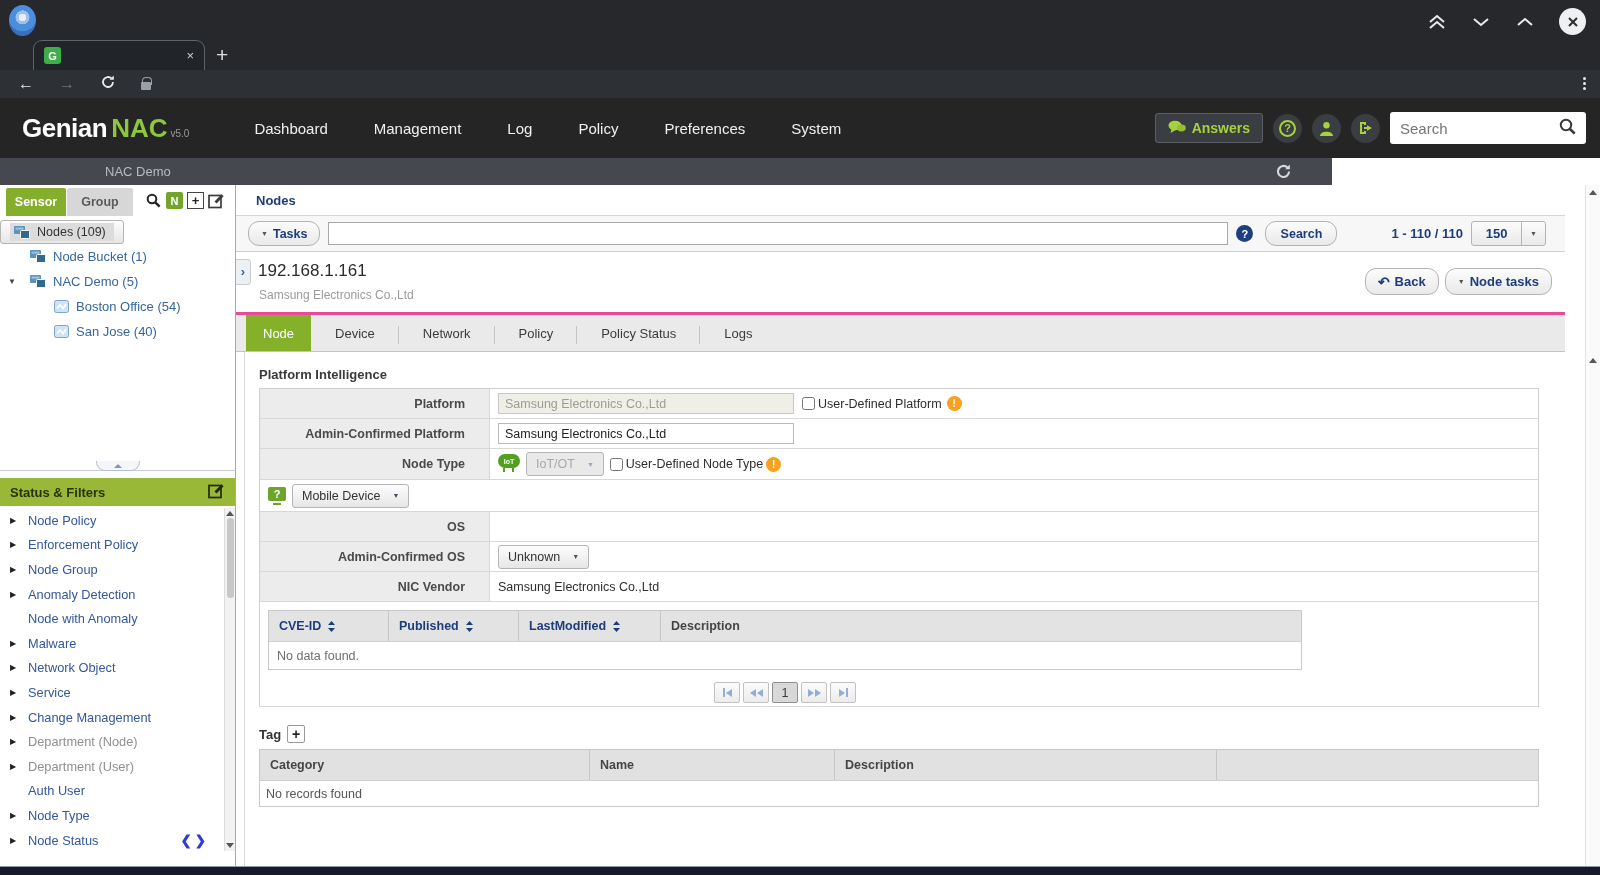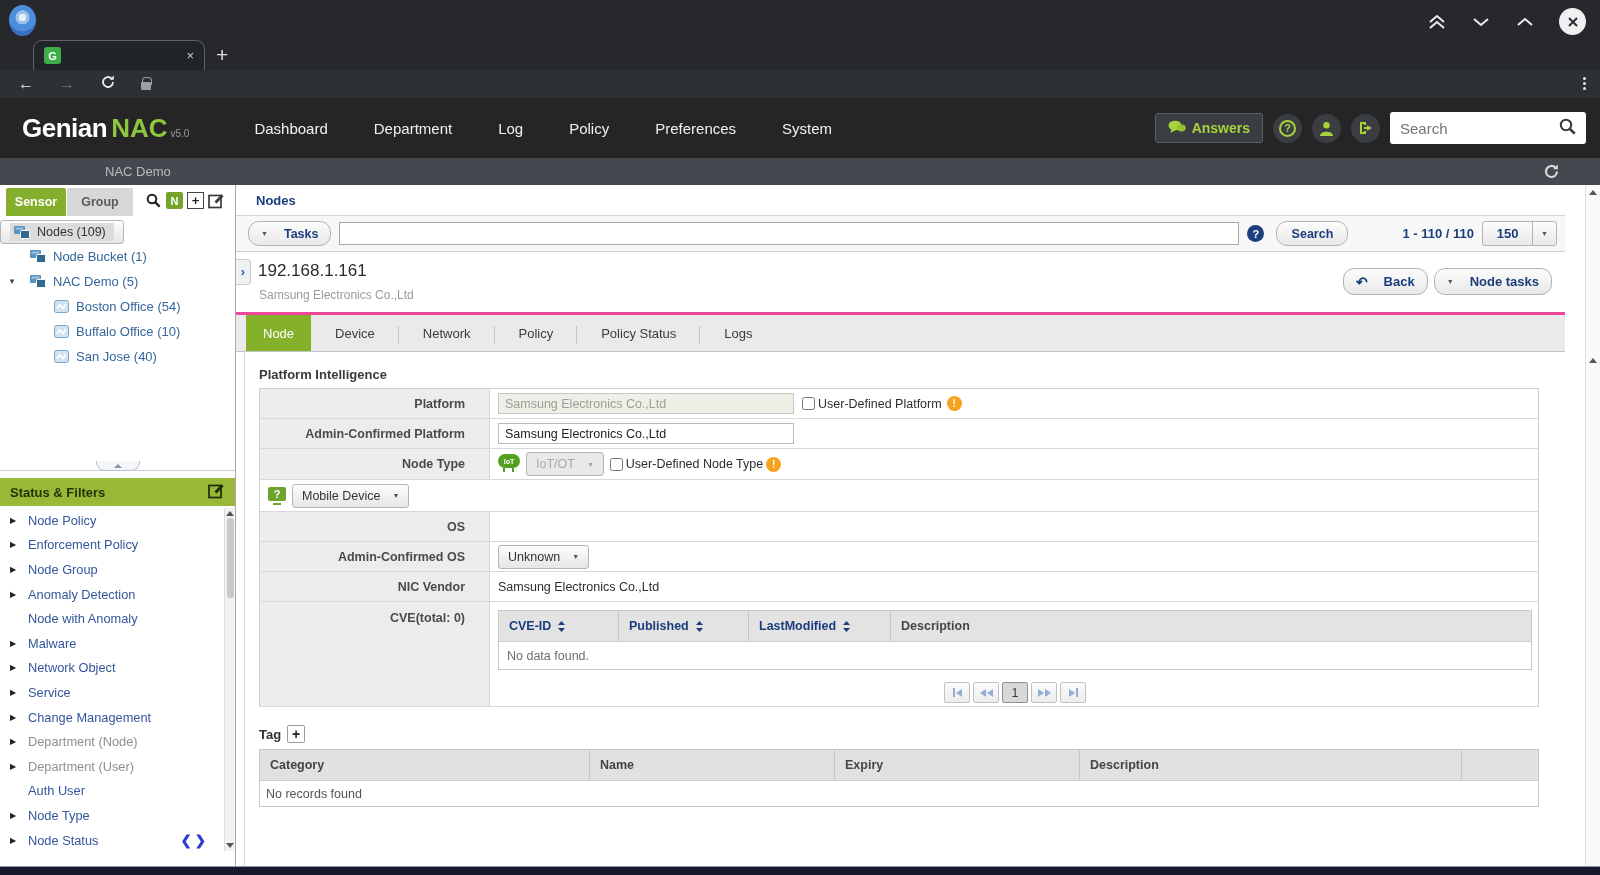--- a/index.html
+++ b/index.html
@@ -41,21 +41,21 @@
   .hright { margin-left:auto; display:flex; align-items:center; gap:10px; margin-right:14px; }
   .answers { height:30px; background:#3a3e42; border:1px solid #5c6064; border-radius:3px; display:flex; align-items:center;
     gap:6px; padding:0 12px; color:#a8d23b; font-weight:bold; font-size:14px; }
   .hicon { width:29px; height:29px; border-radius:50%; background:#3a3e42; display:flex; align-items:center; justify-content:center; }
   .qcirc { width:17px; height:17px; border:2px solid #a8d23b; border-radius:50%; color:#a8d23b; font-size:11px; font-weight:bold;
     display:flex; align-items:center; justify-content:center; }
   .hsearch { width:196px; height:32px; background:#fff; border-radius:3px; display:flex; align-items:center; padding:0 10px; gap:6px; }
   .hsearch input { border:none; outline:none; flex:1; font-size:15px; color:#333; min-width:0; font-family:inherit; }
 
   
-  .crumb { position:absolute; left:0; top:158px; width:1600px; height:27px; background:#45494f;text-align:right; }
+  .crumb { position:absolute; left:0; top:158px; width:1332px; height:27px; background:#45494f;text-align:right; }
   .crumbtext { position:absolute; left:105px; top:0; line-height:27px; color:#b9bcbf; font-size:13px; }
   .refresh { position:absolute; right:40px; top:5px; }
 
   
   .sidebar { position:absolute; left:0; top:185px; width:236px; height:681px; background:#fff; border-right:1px solid #a9a9a9; }
   .stab { position:absolute; top:3px; height:28px; display:flex; align-items:center; justify-content:center;
     font-size:12.5px; font-weight:bold; border-radius:2px 2px 0 0; }
   .stab.sensor { left:6px; width:60px; background:#84ae2b; color:#fff; }
   .stab.group { left:67px; width:66px; background:#d7d7d7; color:#5a5a5a; }
   .sicons { position:absolute; right:10px; top:7px; display:flex; gap:4px; align-items:center; }
@@ -96,21 +96,21 @@
   .mscroll { position:absolute; left:1349px; top:0; width:15px; height:681px; background:#fafafa; border-left:1px solid #e2e2e2; }
   .mscroll .a1 { position:absolute; left:3px; top:5px; }
   .mscroll .a2 { position:absolute; left:3px; top:173px; }
 
   .mtitle { position:absolute; left:0; top:0; width:1329px; height:31px; background:#fff; border-bottom:1px solid #d6d6d6; }
   .mtitle span { position:absolute; left:20px; top:0; line-height:31px; font-size:13px; font-weight:bold; color:#1c3d7c; }
 
   .mtoolbar { position:absolute; left:0; top:31px; width:1329px; height:36px; background:#f7f7f7; border-bottom:1px solid #d0d0d0;
     display:flex; align-items:center; padding-left:12px; }
   .btn { background:linear-gradient(#fcfcfc,#e9e9e9); border:1px solid #b3b3b3; border-radius:11px; color:#1c3d7c;
-    font-weight:bold; font-size:12.5px; height:25px; display:inline-flex; align-items:center; justify-content:center; gap:16px;
+    font-weight:bold; font-size:12.5px; height:25px; display:inline-flex; align-items:center; justify-content:center; gap:5px;
     padding:0 12px; font-family:inherit; }
   .caret { font-size:7px; color:#555; }
   .longsearch { margin-left:8px; width:900px; height:23px; border:1px solid #a8a8a8; padding:0 8px; font-size:12.5px; font-family:inherit; }
   .helpdot { width:17px; height:17px; border-radius:50%; background:#1d3f80; color:#fff; font-size:11px; font-weight:bold;
     display:flex; align-items:center; justify-content:center; margin-left:8px; }
   .rangetxt { margin-left:54px; color:#1c3d7c; font-weight:bold; font-size:13px; }
   .sizedd { margin-left:8px; display:flex; height:25px; border:1px solid #b3b3b3; border-radius:3px; overflow:hidden;
     background:linear-gradient(#fcfcfc,#e9e9e9); }
   .sizeval { width:50px; text-align:center; line-height:23px; color:#1c3d7c; font-weight:bold; font-size:13px; border-right:1px solid #b3b3b3; }
   .sizearr { width:23px; display:flex; align-items:center; justify-content:center; }
@@ -237,21 +237,21 @@
         <i></i>
       </span>
   </div>
 
   <div class="appheader">
     <div class="logo">
       <span class="g1">Genian</span><span class="g2">NAC</span><span class="g3">v5.0</span>
     </div>
     <div class="mainmenu">
       <span class="mmitem">Dashboard</span>
-      <span class="mmitem">Department</span>
+      <span class="mmitem">Management</span>
       <span class="mmitem">Log</span>
       <span class="mmitem">Policy</span>
       <span class="mmitem">Preferences</span>
       <span class="mmitem">System</span>
     </div>
     <div class="hright">
       <div class="answers">
         <span><svg width="18" height="14">
               <ellipse cx="7" cy="5.5" rx="6.5" ry="4.8" fill="#a8d23b"></ellipse>
               <path d="M3.5 9 L2.5 13 L8.5 9.5 Z" fill="#a8d23b"></path>
@@ -344,29 +344,20 @@
             <span>NAC Demo (5)</span>
           </span>
       </div>
       <div class="titem ind2">
         <span class="lblwrap">
             <svg width="15" height="13">
               <rect x="0.5" y="0.5" width="14" height="12" rx="2" fill="#cfe3f2" stroke="#78a6cc"></rect>
               <polyline points="3,8.5 6,5 9,8.5 12,4" fill="none" stroke="#fff" stroke-width="1.7"></polyline>
             </svg>
             <span>Boston Office (54)</span>
-          </span>
-      </div>
-      <div class="titem ind2">
-        <span class="lblwrap">
-            <svg width="15" height="13">
-              <rect x="0.5" y="0.5" width="14" height="12" rx="2" fill="#cfe3f2" stroke="#78a6cc"></rect>
-              <polyline points="3,8.5 6,5 9,8.5 12,4" fill="none" stroke="#fff" stroke-width="1.7"></polyline>
-            </svg>
-            <span>Buffalo Office (10)</span>
           </span>
       </div>
       <div class="titem ind2">
         <span class="lblwrap">
             <svg width="15" height="13">
               <rect x="0.5" y="0.5" width="14" height="12" rx="2" fill="#cfe3f2" stroke="#78a6cc"></rect>
               <polyline points="3,8.5 6,5 9,8.5 12,4" fill="none" stroke="#fff" stroke-width="1.7"></polyline>
             </svg>
             <span>San Jose (40)</span>
           </span>
@@ -563,21 +554,20 @@
                 <span>Unknown</span>
                 <span class="caret">▼</span>
               </span>
           </div>
         </div>
         <div class="frow" style="height:30px;">
           <div class="flabel">NIC Vendor</div>
           <div class="fval">Samsung Electronics Co.,Ltd</div>
         </div>
         <div class="frow" style="height:105px;">
-          <div class="flabel" style="align-items:flex-start; padding-top:9px;">CVE(total: 0)</div>
           <div class="fval" style="align-items:flex-start;text-align:center;">
             <div class="cvewrap">
               <div class="cvetable">
                 <div class="cvehead">
                   <div class="cveh" style="width:120px;">
                       <span>CVE-ID</span>
                       <svg width="7" height="11">
                         <path d="M3.5 0 L7 4 L0 4 Z" fill="#1c3d7c"></path>
                         <path d="M0 7 L7 7 L3.5 11 Z" fill="#1c3d7c"></path>
                       </svg>
@@ -627,21 +617,20 @@
       </div>
 
       <div class="tagrow">
         <span class="taglabel">Tag</span>
         <span class="plusbtn">+</span>
       </div>
       <div class="tagtable">
         <div class="taghead">
           <div class="tagh" style="width:330px;">Category</div>
           <div class="tagh" style="width:245px;">Name</div>
-          <div class="tagh" style="width:245px;">Expiry</div>
           <div class="tagh" style="width:382px;">Description</div>
           <div class="tagh last"></div>
         </div>
         <div class="tagbody">No records found</div>
       </div>
     </div>
 
     <div class="mscroll">
       <span class="arrup a1"></span>
       <span class="arrup a2"></span>

